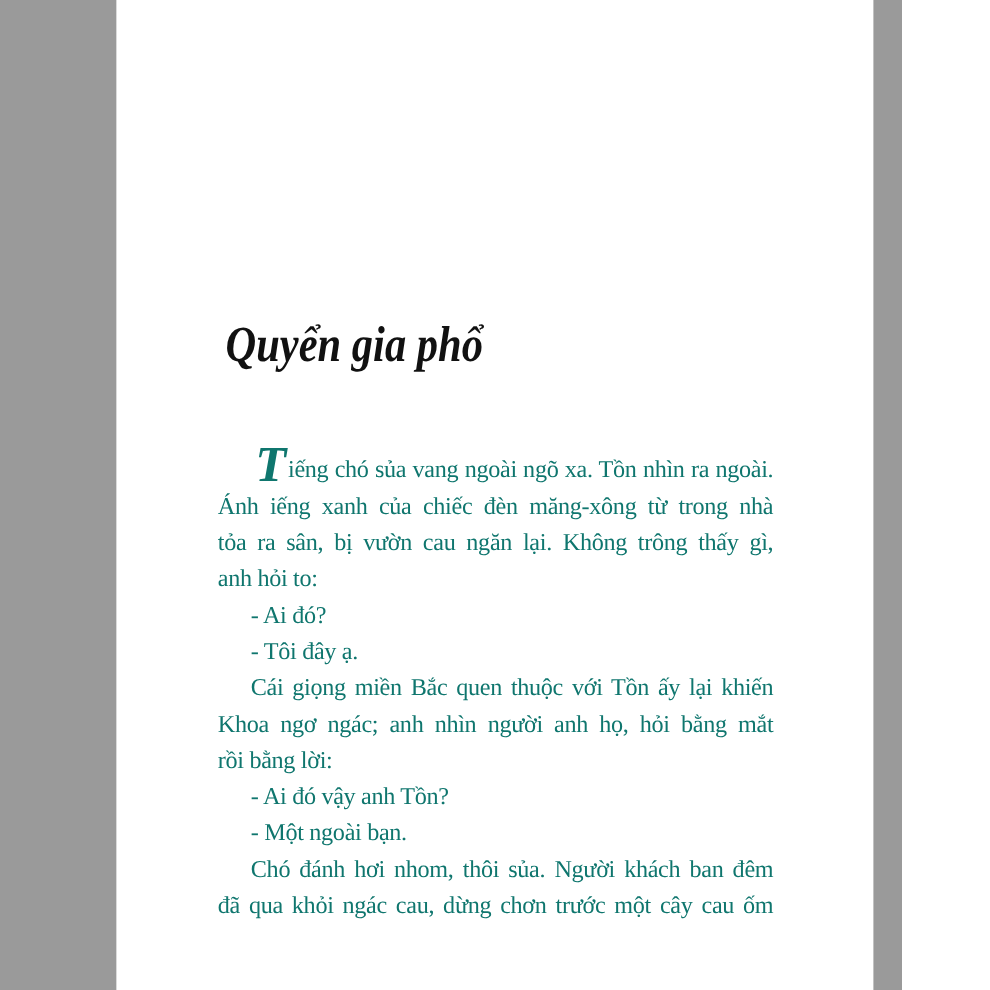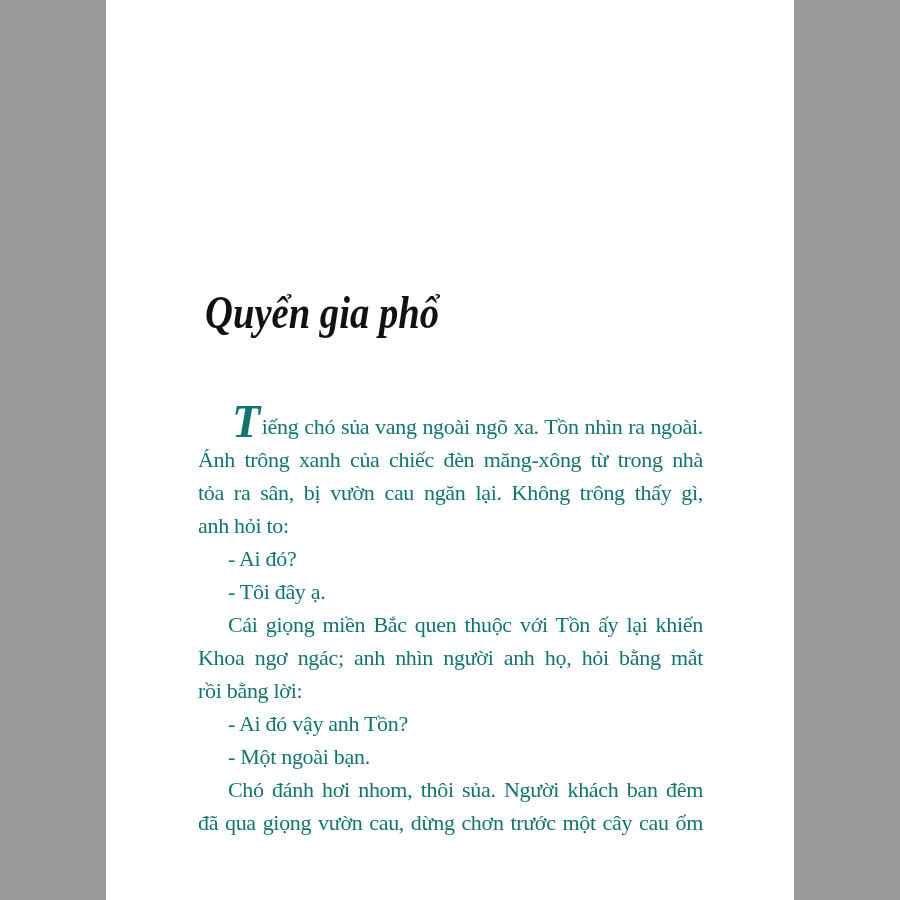--- a/index.html
+++ b/index.html
@@ -2,21 +2,21 @@
 <html><head>
 <meta charset="utf-8">
 <style>
   html, body {
     margin: 0;
     padding: 0;
     background: #ffffff;
   }
   .canvas {
     position: relative;
-    width: 900px;
+    width: 820px;
     height: 900px;
     overflow: hidden;
     background: #ffffff;
     font-family: "Liberation Serif", "DejaVu Serif", serif;
   }
   .letterbox {
     position: absolute;
     top: 0;
     width: 106px;
     height: 900px;
@@ -91,31 +91,31 @@
   <div class="page">
 
     <div class="chapter-title">Quyển gia phổ</div>
 
     <div class="textblock">
 
       <div class="ln j ind1">
         <span class="dropcap">T</span><span>iếng chó sủa vang ngoài ngõ xa. Tồn nhìn ra ngoài.</span>
       </div>
 
-      <div class="ln j">Ánh trông xanh của chiếc đèn măng-xông từ trong nhà</div>
+      <div class="ln j">Ánh iếng xanh của chiếc đèn măng-xông từ trong nhà</div>
       <div class="ln j">tỏa ra sân, bị vườn cau ngăn lại. Không trông thấy gì,</div>
       <div class="ln">anh hỏi to:</div>
       <div class="ln ind">- Ai đó?</div>
       <div class="ln ind">- Tôi đây ạ.</div>
       <div class="ln j ind">Cái giọng miền Bắc quen thuộc với Tồn ấy lại khiến</div>
       <div class="ln j">Khoa ngơ ngác; anh nhìn người anh họ, hỏi bằng mắt</div>
       <div class="ln">rồi bằng lời:</div>
       <div class="ln ind">- Ai đó vậy anh Tồn?</div>
       <div class="ln ind">- Một ngoài bạn.</div>
       <div class="ln j ind">Chó đánh hơi nhom, thôi sủa. Người khách ban đêm</div>
-      <div class="ln j">đã qua giọng vườn cau, dừng chơn trước một cây cau ốm</div>
+      <div class="ln j">đã qua khỏi ngác cau, dừng chơn trước một cây cau ốm</div>
 
     </div>
   </div>
 
   <div class="letterbox right"></div>
 
 </div>
 
 </body></html>

